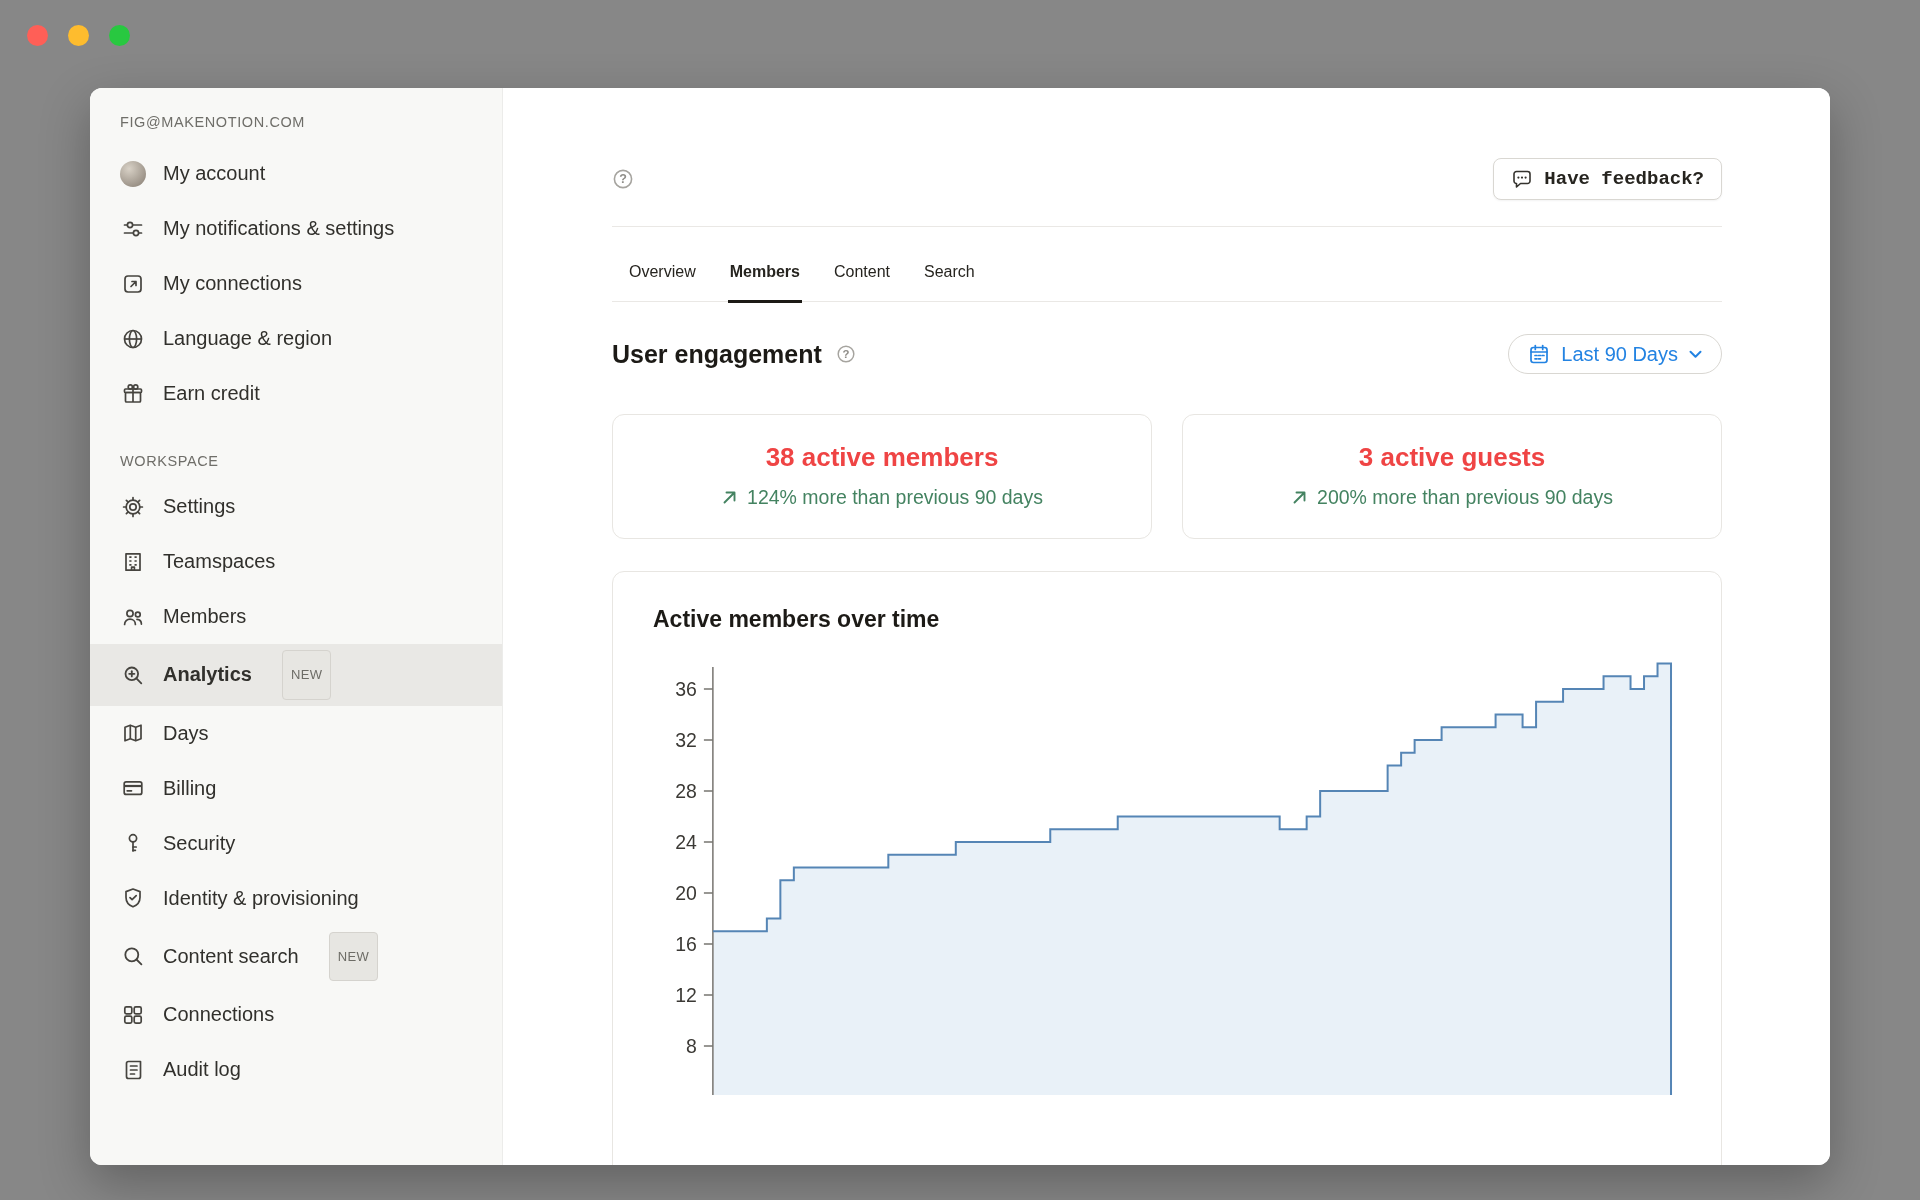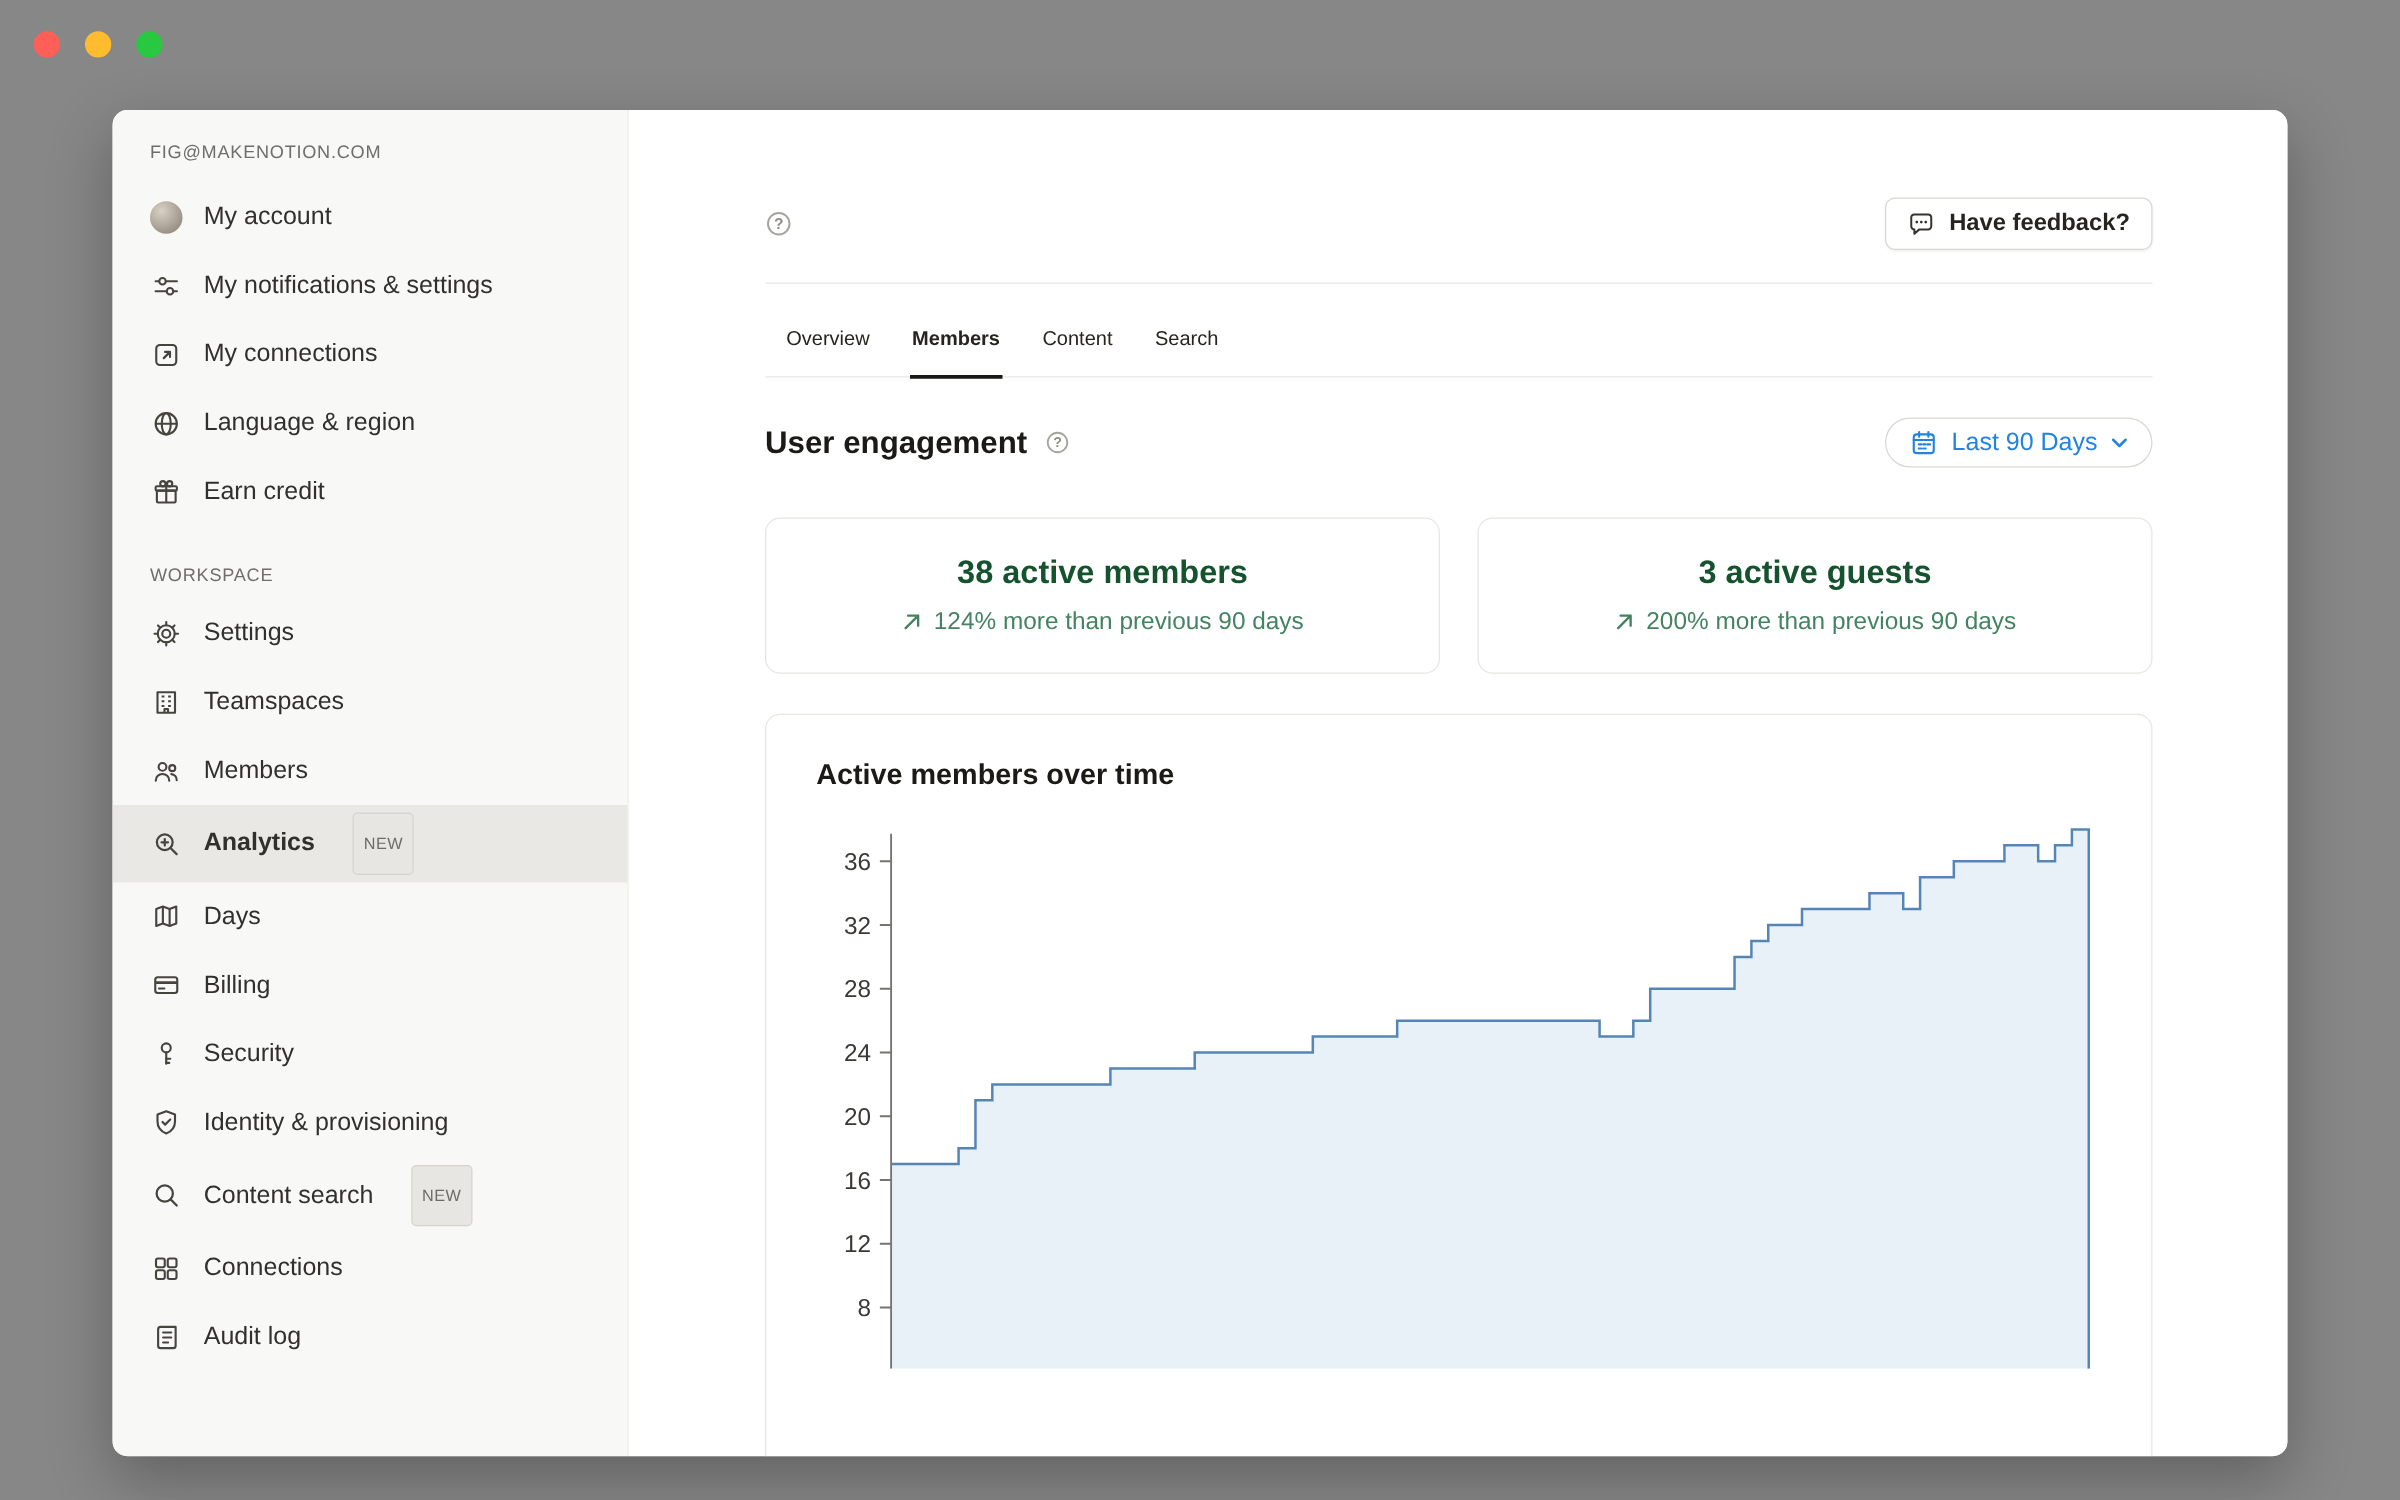--- a/index.html
+++ b/index.html
@@ -47,21 +47,21 @@
 
   
   .main { flex:1; background:#fff; padding:70px 108px 0 109px; overflow:hidden; }
   .main-header { display:flex; justify-content:space-between; align-items:center; }
   .title-row { display:flex; align-items:center; gap:14px; }
   .page-title { font-size:29px; font-weight:700; letter-spacing:-.2px; color:#1c1a16; }
   .help { display:flex; align-items:center; }
   .feedback-btn {
     display:flex; align-items:center; gap:11px; height:42px; padding:0 17px;
     border:1px solid #d9d7d2; border-radius:8px; background:#fff;
-    font-size:19px; font-weight:600; color:#26241f; font-family:Liberation Sans, sans-serif;
+    font-size:19px; font-weight:600; color:#26241f; font-family:Liberation Mono, monospace;
     box-shadow:0 1px 2px rgba(15,15,15,.05); cursor:pointer;
   }
   .divider { height:1px; background:#eae8e5; margin-top:26px; }
 
   .tabs { display:flex; gap:30px; padding:36px 0 0 15px; border-bottom:1px solid #eae8e5; }
   .tab {
     font-size:16px; color:#26241f; padding:0 2px 19px; cursor:pointer;
     border-bottom:3px solid transparent; margin-bottom:-2px;
   }
   .tab.active { font-weight:700; border-bottom-color:#1c1a16; }
@@ -69,21 +69,21 @@
   .engagement-row { margin-top:32px; display:flex; justify-content:space-between; align-items:center; }
   .section-title { font-size:25px; font-weight:700; color:#1c1a16; }
   .range-btn {
     display:flex; align-items:center; gap:11px; height:40px; padding:0 19px;
     border:1px solid #d9d7d2; border-radius:20px; background:#fff;
     color:#2383e2; font-size:20px; font-weight:500; font-family:inherit; cursor:pointer;
   }
 
   .cards { margin-top:40px; display:flex; gap:30px; }
   .stat-card { flex:1; border:1px solid #e8e6e2; border-radius:12px; padding:27px 12px 29px; text-align:center; background:#fff; }
-  .stat-value { font-size:26px; font-weight:700; color:#14532d; }
+  .stat-value { font-size:26px; font-weight:700; color:#ef4444; }
   .stat-delta { margin-top:13px; font-size:19.5px; color:#448361; display:flex; justify-content:center; align-items:center; gap:9px; }
 
   .chart-card { margin-top:32px; border:1px solid #e8e6e2; border-radius:12px; padding:34px 40px 0; height:640px; background:#fff; }
   .chart-title { font-size:23px; font-weight:700; color:#1c1a16; }
   .chart-svg { display:block; margin-top:26px; width:100%; height:436px; }
   .chart-svg text { font-family:"Liberation Sans","DejaVu Sans",sans-serif; }
 </style>
 </head>
 <body>
 

